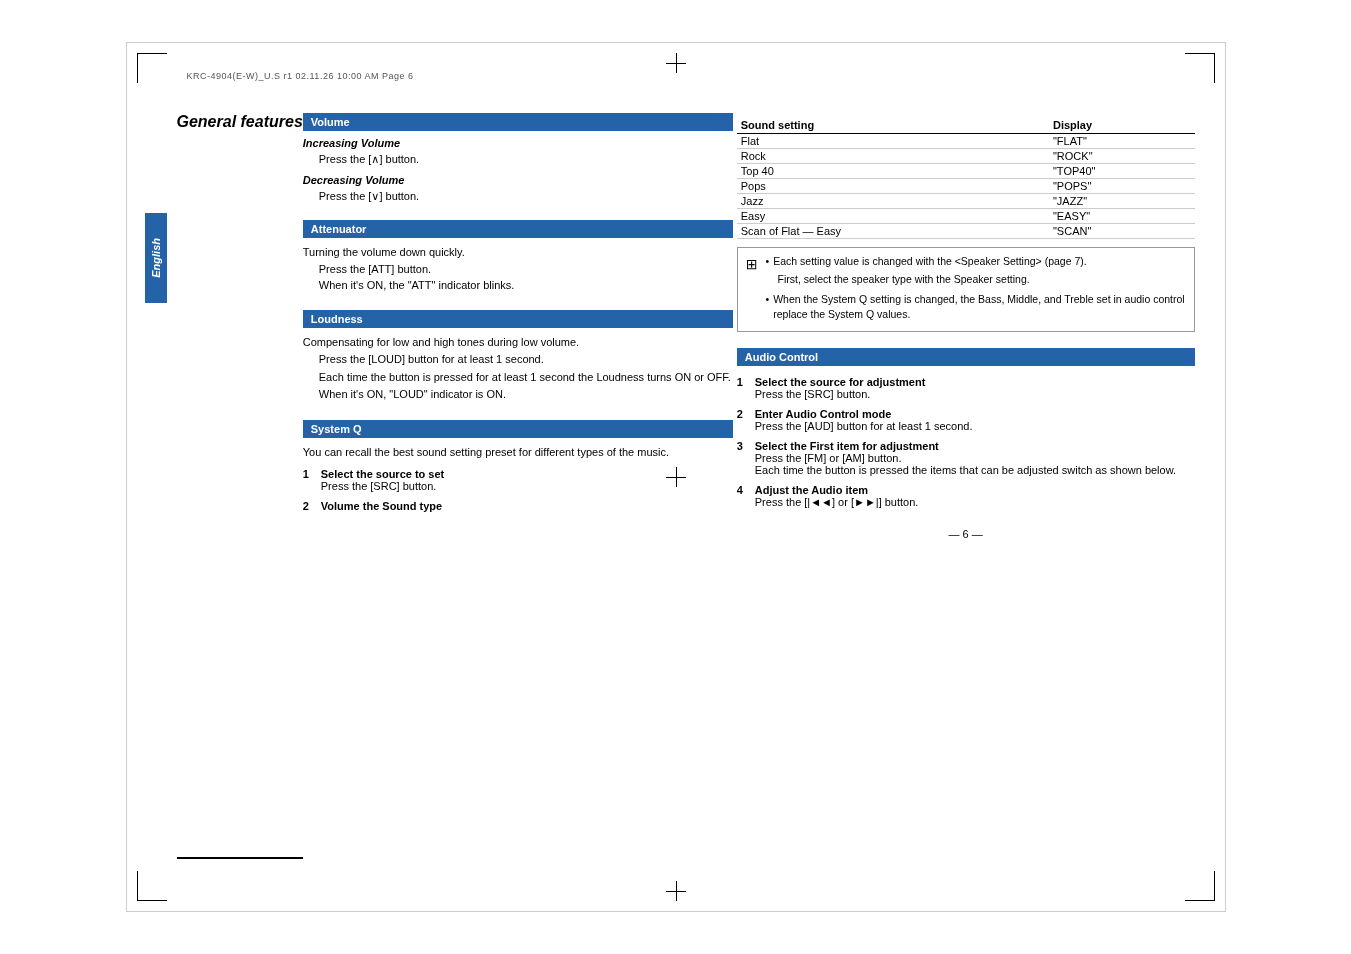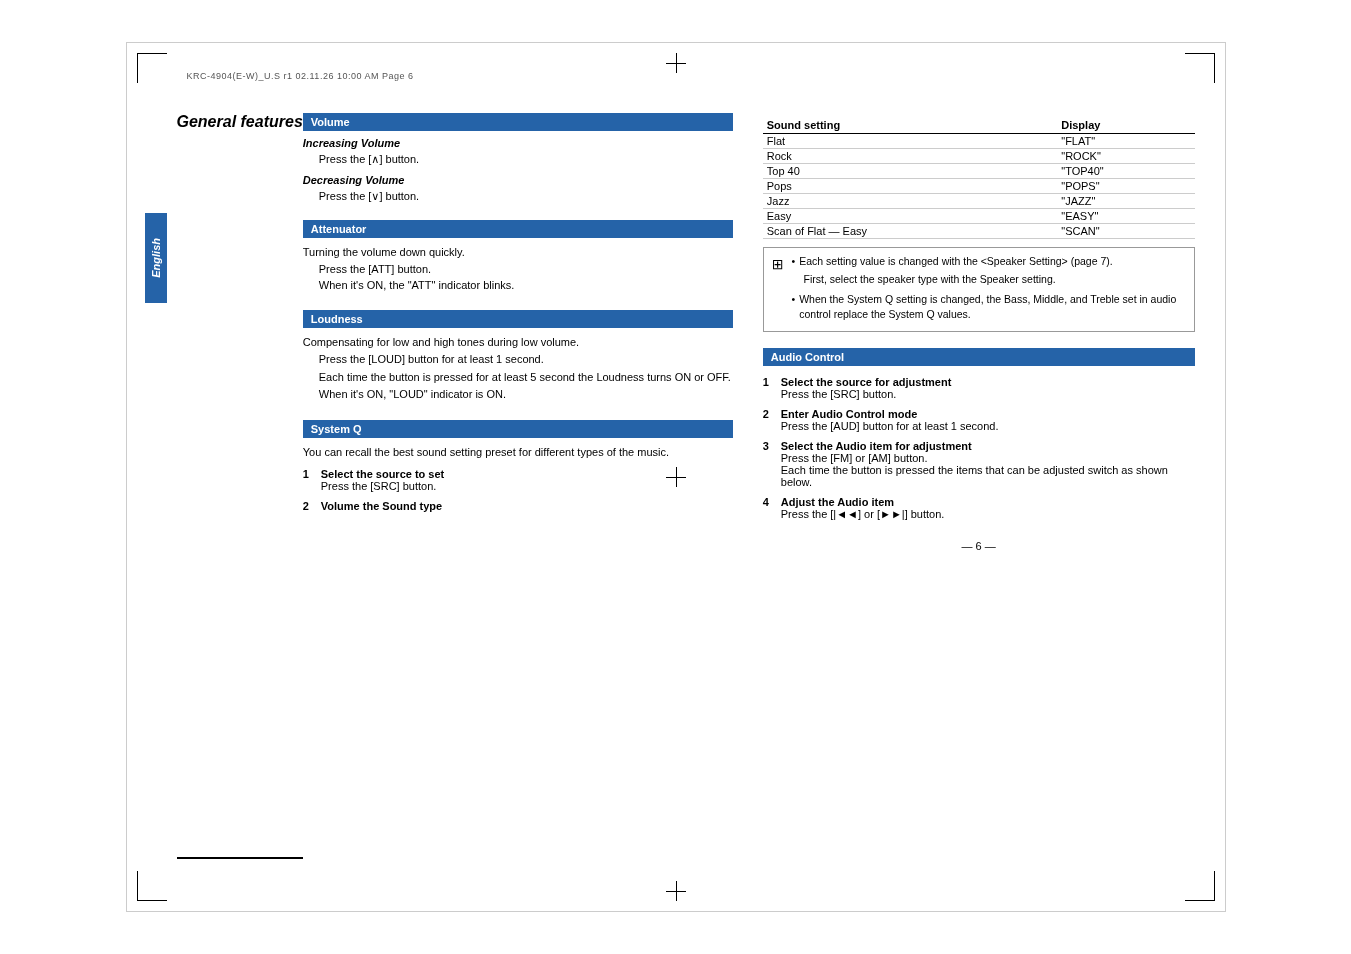--- a/index.html
+++ b/index.html
@@ -123,21 +123,21 @@
     }
     .page-title {
       font-size: 16px;
       font-weight: bold;
       font-style: italic;
     }
 
     
     .two-col {
       display: flex;
-      gap: 30px;
+      gap: 4px;
       flex: 1;
       justify-content: space-between;
     }
 
     .left-col {
       width: 430px;
       flex-shrink: 0;
     }
 
     .right-col {
@@ -323,21 +323,21 @@
             <div class="section-header">Attenuator</div>
             <div class="body-text">Turning the volume down quickly.</div>
             <div class="indent body-text">Press the [ATT] button.</div>
             <div class="indent body-text">When it's ON, the "ATT" indicator blinks.</div>
           </div>
 
           <div class="section-block">
             <div class="section-header">Loudness</div>
             <div class="loudness-body">Compensating for low and high tones during low volume.</div>
             <div class="indent loudness-body">Press the [LOUD] button for at least 1 second.</div>
-            <div class="indent loudness-body">Each time the button is pressed for at least 5 second the Loudness turns ON or OFF.</div>
+            <div class="indent loudness-body">Each time the button is pressed for at least 1 second the Loudness turns ON or OFF.</div>
             <div class="indent loudness-body">When it's ON, "LOUD" indicator is ON.</div>
           </div>
 
           <div class="section-block">
             <div class="section-header">System Q</div>
             <div class="body-text" style="margin-bottom:8px;">You can recall the best sound setting preset for different types of the music.</div>
 
             <div class="numbered-item">
               <span class="num">1</span>
               <div class="num-content">
@@ -430,21 +430,21 @@
               <span class="num">2</span>
               <div class="num-content">
                 <strong>Enter Audio Control mode</strong><br>
                 <span>Press the [AUD] button for at least 1 second.</span>
               </div>
             </div>
 
             <div class="numbered-item">
               <span class="num">3</span>
               <div class="num-content">
-                <strong>Select the Audio item for adjustment</strong><br>
+                <strong>Select the First item for adjustment</strong><br>
                 <span>Press the [FM] or [AM] button.</span><br>
                 <span>Each time the button is pressed the items that can be adjusted switch as shown below.</span>
               </div>
             </div>
 
             <div class="numbered-item">
               <span class="num">4</span>
               <div class="num-content">
                 <strong>Adjust the Audio item</strong><br>
                 <span>Press the [|◄◄] or [►►|] button.</span>

